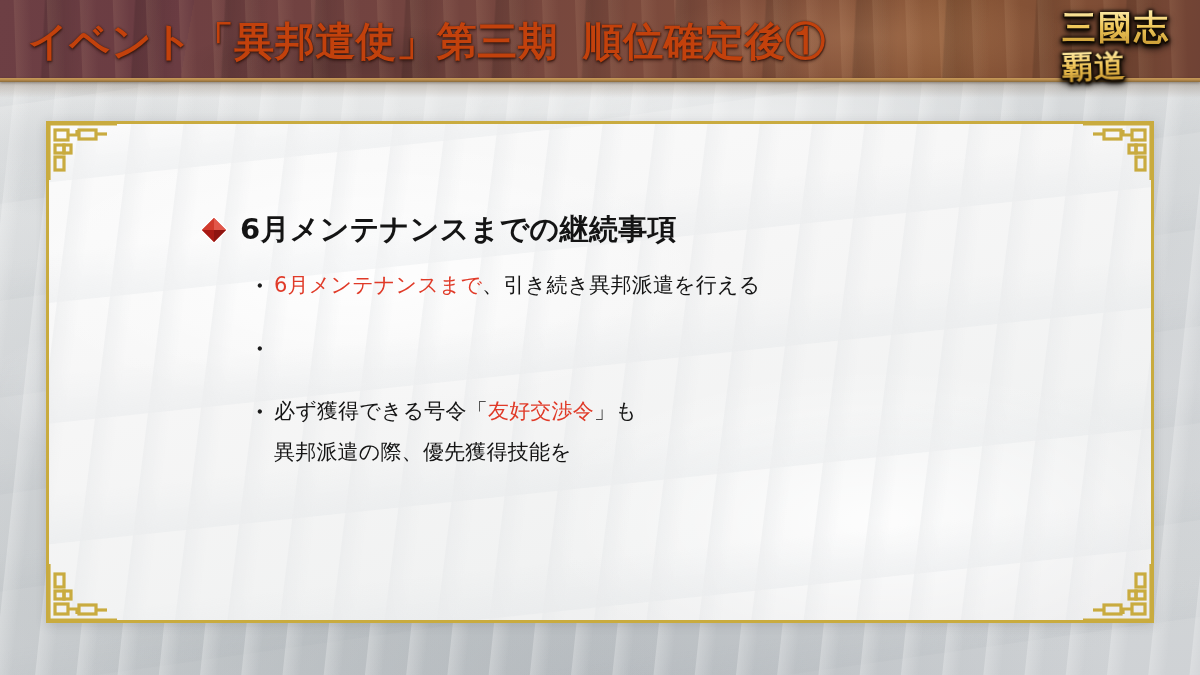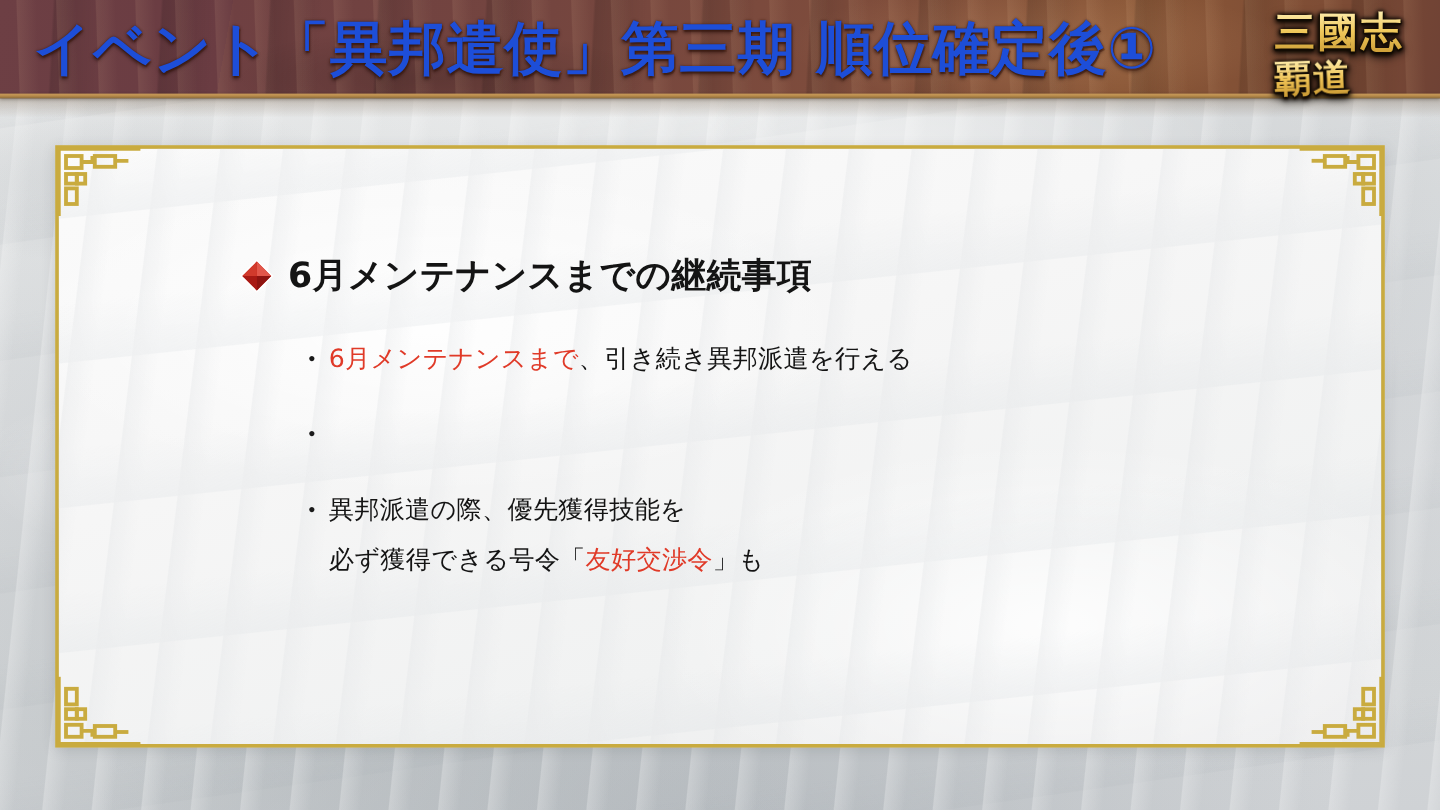--- a/index.html
+++ b/index.html
@@ -117,29 +117,30 @@
     pointer-events: none;
   }
 
   .header-title {
     position: absolute;
     left: 28px;
     top: 8px;
     height: 66px;
     display: flex;
     align-items: center;
-    font-size: 48px;
+    font-size: 40px;
     font-weight: 700;
     letter-spacing: 0.5px;
-    color: #1d4ed8;
+    color: #c2410c;
     white-space: nowrap;
     text-shadow:
       0 2px 3px rgba(30,10,5,.55),
       0 0 2px rgba(60,25,15,.8),
       1px 1px 0 rgba(90,45,30,.55);
+    font-family: Liberation Mono, monospace;
   }
 
   
   .logo {
     position: absolute;
     right: 14px;
     top: 8px;
     width: 124px;
     height: 100px;
     text-align: left;
@@ -225,21 +226,21 @@
     width: 100%;
     height: 100%;
     padding: 86px 0 0 150px;
     box-sizing: border-box;
   }
 
   .heading-row {
     display: flex;
     align-items: center;
     gap: 11px;
-    margin-bottom: 29px;
+    margin-bottom: 15px;
   }
   .diamond-icon { width: 30px; height: 30px; flex: 0 0 30px; }
   .diamond-icon svg { display: block; }
   .heading-text {
     font-size: 29px;
     font-weight: 700;
     color: #141414;
     letter-spacing: .3px;
     white-space: nowrap;
   }
@@ -381,22 +382,22 @@
             </div>
           </div>
           <div class="bullet">
             <span class="bullet-mark">・</span>
             <div class="bullet-lines">
             </div>
           </div>
           <div class="bullet">
             <span class="bullet-mark">・</span>
             <div class="bullet-lines">
+              <div class="line"><span class="blk">必ず獲得できる号令「</span><span class="red">友好交渉令</span><span class="blk">」も</span></div>
               <div class="line"><span class="blk">異邦派遣の際、優先獲得技能を</span></div>
-              <div class="line"><span class="blk">必ず獲得できる号令「</span><span class="red">友好交渉令</span><span class="blk">」も</span></div>
             </div>
           </div>
         </div>
 
     </div>
   </div>
 
 </div>
 
 </body></html>

